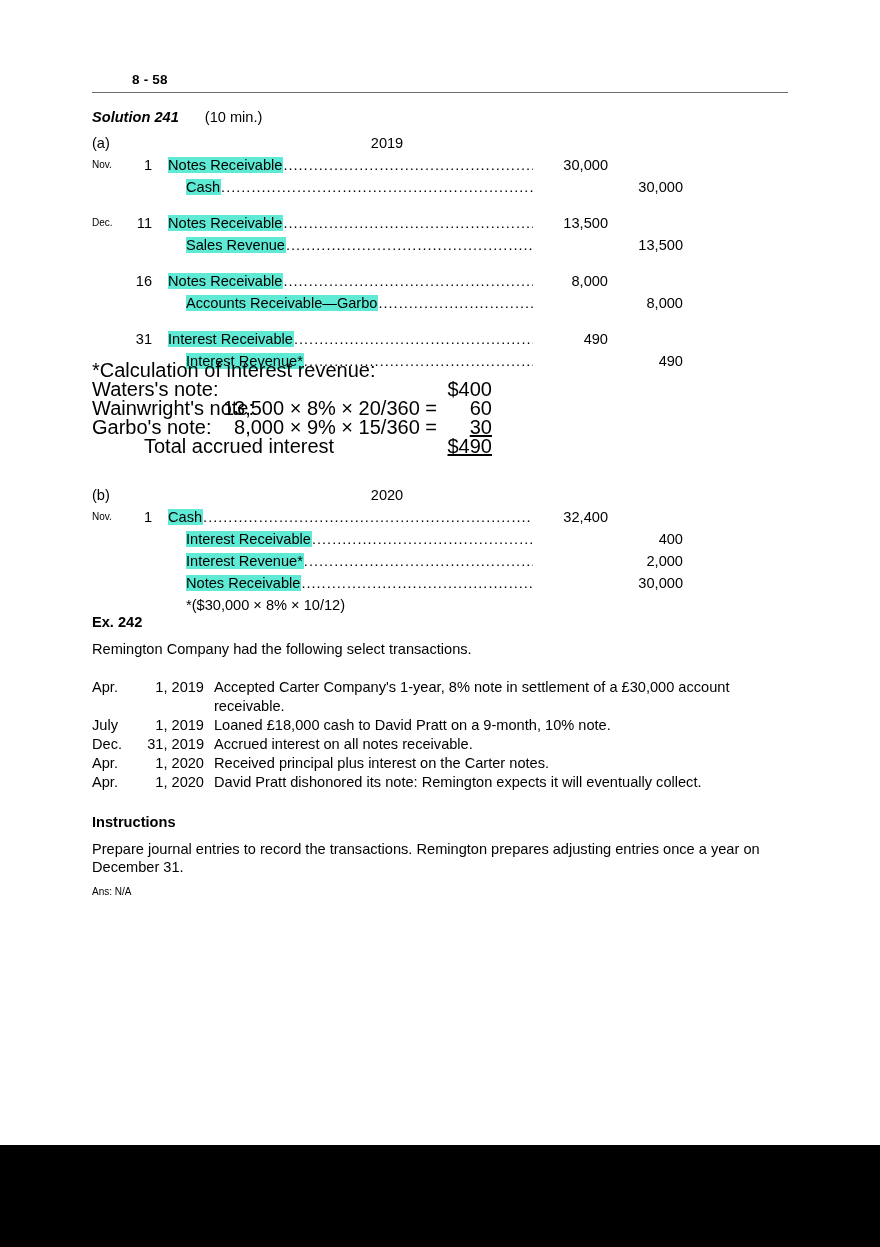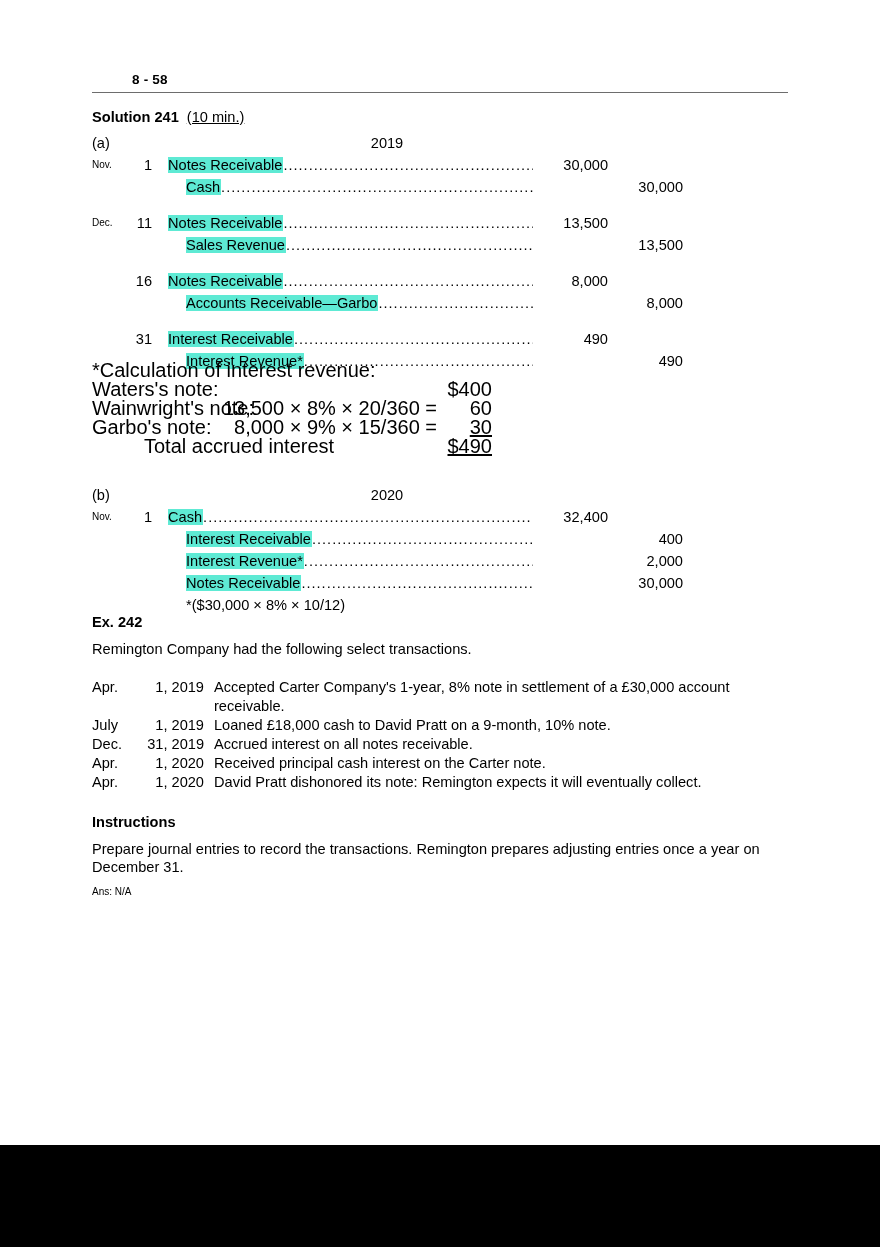--- a/index.html
+++ b/index.html
@@ -56,22 +56,22 @@
 
   
   .sol-title {
     position: absolute;
     left: 92px;
     top: 108px;
     font-size: 14.6px;
     line-height: 18px;
     white-space: nowrap;
   }
-  .sol-title .name { font-weight: bold; }
-  .sol-title .time { font-weight: normal; margin-left: 8px; text-decoration: underline; }
+  .sol-title .name { font-weight: bold; font-style: italic; }
+  .sol-title .time { font-weight: normal; margin-left: 26px; }
 
   
   .journal {
     position: absolute;
     left: 92px;
     width: 696px;
   }
   .jrow {
     position: relative;
     height: 22px;
@@ -396,21 +396,21 @@
       <span class="tx-desc">Loaned £18,000 cash to David Pratt on a 9-month, 10% note.</span>
     </div>
     <div class="tx-row">
       <span class="tx-month">Dec.</span>
       <span class="tx-date">31, 2019</span>
       <span class="tx-desc">Accrued interest on all notes receivable.</span>
     </div>
     <div class="tx-row">
       <span class="tx-month">Apr.</span>
       <span class="tx-date">1, 2020</span>
-      <span class="tx-desc">Received principal cash interest on the Carter note.</span>
+      <span class="tx-desc">Received principal plus interest on the Carter notes.</span>
     </div>
     <div class="tx-row">
       <span class="tx-month">Apr.</span>
       <span class="tx-date">1, 2020</span>
       <span class="tx-desc">David Pratt dishonored its note: Remington expects it will eventually collect.</span>
     </div>
   </div>
 
   <div class="instr-title" style="top:813px;">Instructions</div>
   <div class="instr-body" style="top:840px;">Prepare journal entries to record the transactions. Remington prepares adjusting entries once a year on December 31.</div>

